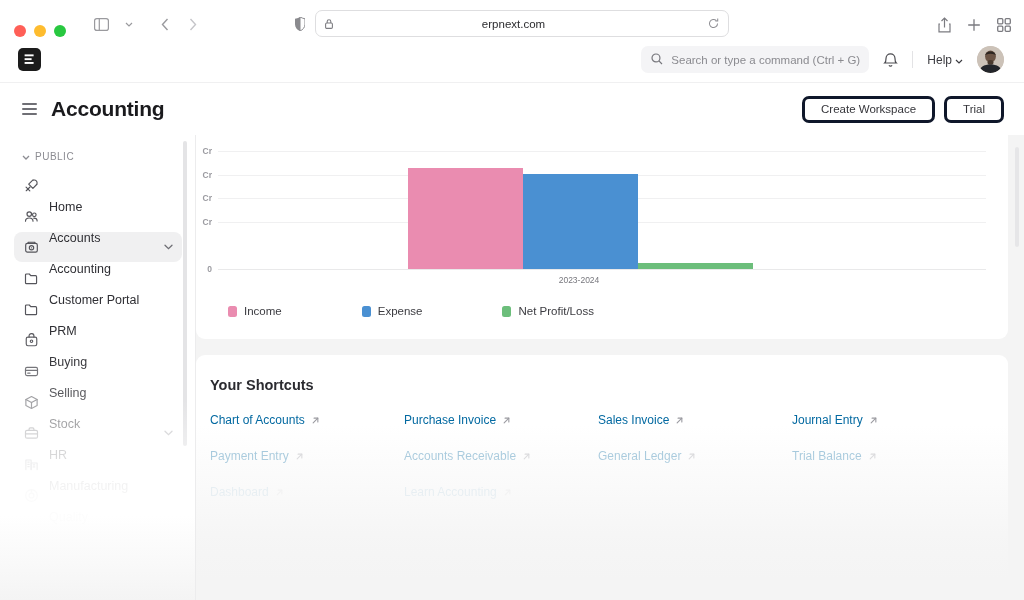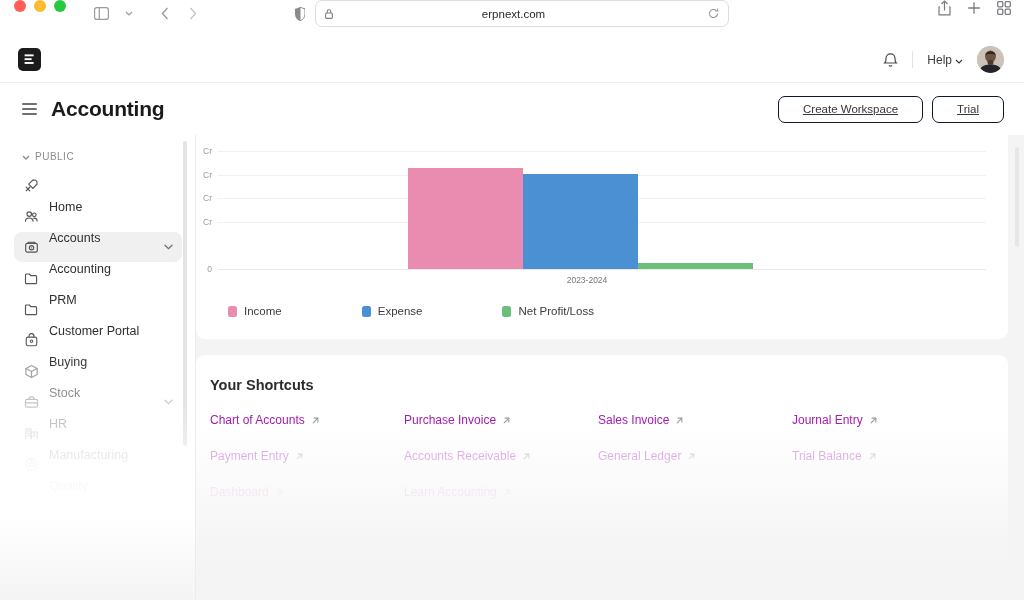--- a/index.html
+++ b/index.html
@@ -7,21 +7,21 @@
     width: 1024px; height: 600px; overflow: hidden;
     font-family: "Liberation Sans", sans-serif;
     background: #ffffff;
     -webkit-font-smoothing: antialiased;
   }
 
   
   .browser-bar {
     height: 37px; width: 100%;
     background: #ffffff;
-    display: flex; align-items: flex-start;
+    display: flex; align-items: flex-end;
     position: relative;
     flex-shrink: 0;
   }
   .traffic { display: flex; gap: 8px; padding-left: 14px; align-items: center; }
   .dot { width: 12px; height: 12px; border-radius: 50%; }
   .dot.red { background: #ff5f57; }
   .dot.yellow { background: #febc2e; }
   .dot.green { background: #28c840; }
 
   .chrome-ctrls { display: flex; align-items: center; gap: 2px; margin-left: 22px; }
@@ -116,29 +116,28 @@
   .hamburger span {
     display: block; width: 15px; height: 1.5px;
     background: #6f6f75; border-radius: 1px;
   }
   .page-title {
     font-size: 21px; font-weight: bold; color: #1a1a1d;
     letter-spacing: -0.2px;
   }
   .title-actions { margin-left: auto; display: flex; gap: 9px; }
   .btn {
-    height: 27px; padding: 0 24px;
+    height: 27px; padding: 0 16px;
     background: #ffffff;
-    border: 1px solid #0f172a;
+    border: 3px solid #0f172a;
     border-radius: 7px;
     font-size: 11.5px; color: #35353a;
     display: flex; align-items: center;
     font-family: "Liberation Sans", sans-serif;
     cursor: pointer;
-    text-decoration: underline;
   }
 
   
   .body-wrap {
     display: flex; width: 100%;
     height: 465px;
     background: #f4f4f4;
     position: relative;
   }
 
@@ -233,20 +232,21 @@
     height: 1px; background: #f0f0f1;
     display: flex; align-items: center;
   }
   .grid-row.base { background: #e9e9ea; }
   .ylab {
     position: absolute;
     font-size: 8.5px; color: #9b9ba1;
     right: calc(100% + 6px);
     transform: translateY(-50%);
     white-space: nowrap;
+    font-weight: bold;
   }
 
   .bars {
     position: absolute; left: 0; right: 0; bottom: 0;
     height: 100%;
     display: flex; align-items: flex-end;
   }
   .bar-group {
     display: flex; align-items: flex-end;
     position: absolute; bottom: 0;
@@ -286,21 +286,21 @@
     color: #2b2b30; margin-bottom: 20px;
     padding-left: 0;
   }
   .sc-grid {
     display: grid;
     grid-template-columns: repeat(4, 1fr);
     row-gap: 22px;
   }
   .sc-item {
     display: flex; align-items: center; gap: 6px;
-    font-size: 12px; color: #a21caf;
+    font-size: 12px; color: #0369a1;
     cursor: pointer;
     white-space: nowrap;
   }
   .sc-arrow { color: #9a9aa0; display: flex; align-items: center; }
 
   .r1 { opacity: 1; }
   .r2 { opacity: 0.42; }
   .r3 { opacity: 0.14; }
 
   .main-fade {
@@ -403,20 +403,29 @@
 
 <div class="app-header">
   <div class="logo">
     <svg width="13" height="13" viewBox="0 0 13 13">
       <rect x="1.6" y="1.4" width="9" height="1.9" fill="#fff"></rect>
       <rect x="1.6" y="5.2" width="7" height="1.9" fill="#fff"></rect>
       <rect x="1.6" y="9" width="9" height="1.9" fill="#fff"></rect>
     </svg>
   </div>
   <div class="header-right">
+    <div class="search-box">
+      <span>
+        <svg width="12" height="12" viewBox="0 0 13 13" fill="none" stroke="#76767c" stroke-width="1.3">
+          <circle cx="5.4" cy="5.4" r="4.3"></circle>
+            <path d="M8.6 8.6l3.3 3.3"></path>
+        </svg>
+      </span>
+      <span class="ph">Search or type a command (Ctrl + G)</span>
+    </div>
     <span class="bell">
       <svg width="15" height="16" viewBox="0 0 15 16" fill="none" stroke="currentColor" stroke-width="1.2">
         <path d="M3 6.4a4.5 4.5 0 019 0c0 3.4 1.3 4.6 1.3 4.6H1.7S3 9.8 3 6.4z"></path>
           <path d="M6 13.3a1.7 1.7 0 003 0"></path>
       </svg>
     </span>
     <span class="divider-v"></span>
     <span class="help">
       <span>Help</span>
       <span>
@@ -506,39 +515,49 @@
                 <path d="M1 1.2l3.5 3.5L8 1.2"></path>
               </svg>
             </span>
           </div>
           <div class="nav-item" style="opacity: 1;">
             <span class="nav-ico">
               <svg width="15" height="15" viewBox="0 0 16 16" fill="none" stroke="currentColor" stroke-width="1.25" stroke-linecap="round" stroke-linejoin="round">
                 <path d="M1.6 12.4V4.2a1 1 0 011-1h3.1l1.5 1.8h5.2a1 1 0 011 1v6.4a1 1 0 01-1 1H2.6a1 1 0 01-1-1z"></path>
               </svg>
             </span>
+            <span class="nav-label">Customer Portal</span>
+          </div>
+          <div class="nav-item" style="opacity: 1;">
+            <span class="nav-ico">
+              <svg width="15" height="15" viewBox="0 0 16 16" fill="none" stroke="currentColor" stroke-width="1.25" stroke-linecap="round" stroke-linejoin="round">
+                <path d="M1.6 12.4V4.2a1 1 0 011-1h3.1l1.5 1.8h5.2a1 1 0 011 1v6.4a1 1 0 01-1 1H2.6a1 1 0 01-1-1z"></path>
+              </svg>
+            </span>
             <span class="nav-label">PRM</span>
-          </div>
-          <div class="nav-item" style="opacity: 1;">
-            <span class="nav-ico">
-              <svg width="15" height="15" viewBox="0 0 16 16" fill="none" stroke="currentColor" stroke-width="1.25" stroke-linecap="round" stroke-linejoin="round">
-                <path d="M1.6 12.4V4.2a1 1 0 011-1h3.1l1.5 1.8h5.2a1 1 0 011 1v6.4a1 1 0 01-1 1H2.6a1 1 0 01-1-1z"></path>
-              </svg>
-            </span>
-            <span class="nav-label">Customer Portal</span>
           </div>
           <div class="nav-item" style="opacity: 0.95;">
             <span class="nav-ico">
               <svg width="15" height="15" viewBox="0 0 16 16" fill="none" stroke="currentColor" stroke-width="1.25" stroke-linecap="round" stroke-linejoin="round">
                 <rect x="2.4" y="4.4" width="11.2" height="9.2" rx="1.8"></rect>
                 <path d="M5.4 4.4V3.2a2.6 2.6 0 015.2 0v1.2"></path>
                 <circle cx="8" cy="8.8" r="1.3"></circle>
               </svg>
             </span>
             <span class="nav-label">Buying</span>
+          </div>
+          <div class="nav-item" style="opacity: 0.8;">
+            <span class="nav-ico">
+              <svg width="15" height="15" viewBox="0 0 16 16" fill="none" stroke="currentColor" stroke-width="1.25" stroke-linecap="round" stroke-linejoin="round">
+                <rect x="1.6" y="3.6" width="12.8" height="8.8" rx="1.6"></rect>
+                <path d="M1.6 6.8h12.8"></path>
+                <path d="M4 9.8h2.4"></path>
+              </svg>
+            </span>
+            <span class="nav-label">Selling</span>
           </div>
           <div class="nav-item" style="opacity: 0.55;">
             <span class="nav-ico">
               <svg width="15" height="15" viewBox="0 0 16 16" fill="none" stroke="currentColor" stroke-width="1.25" stroke-linecap="round" stroke-linejoin="round">
                 <path d="M8 1.6l6 3.2v6.4L8 14.4 2 11.2V4.8z"></path>
                 <path d="M2 4.8l6 3.2 6-3.2"></path>
                 <path d="M8 8v6.4"></path>
               </svg>
             </span>
             <span class="nav-label">Stock</span>
@@ -603,21 +622,21 @@
             <span class="ylab" style="top: 118px;">0</span>
           </div>
         <div class="bars" id="bars">
             <div class="bar-group" style="left: 190px;">
               <div class="bar" style="width: 115px; height: 100.772px; background: rgb(234, 140, 176);"></div>
               <div class="bar" style="width: 115px; height: 94.872px; background: rgb(74, 144, 210);"></div>
               <div class="bar" style="width: 115px; height: 5.9px; background: rgb(108, 190, 123);"></div>
             </div>
           </div>
         <div id="xlabels">
-            <span class="xlabel" style="left: 369px;">2023-2024</span>
+            <span class="xlabel" style="left: 361px;">2023-2024</span>
           </div>
       </div>
 
       <div class="legend" id="legend">
           <div class="legend-item">
             <span class="legend-swatch" style="background: rgb(234, 140, 176);"></span>
             <span class="legend-label">Income</span>
           </div>
           <div class="legend-item">
             <span class="legend-swatch" style="background: rgb(74, 144, 210);"></span>

